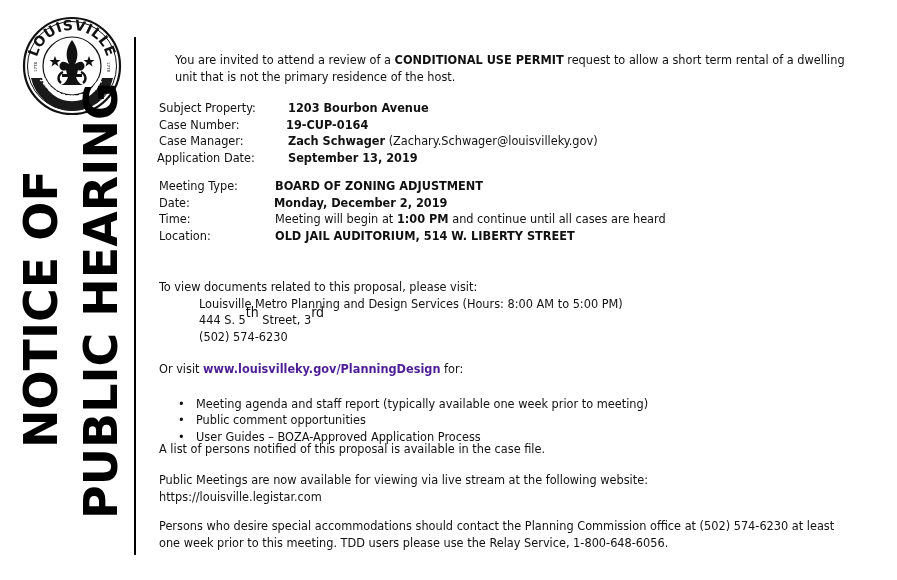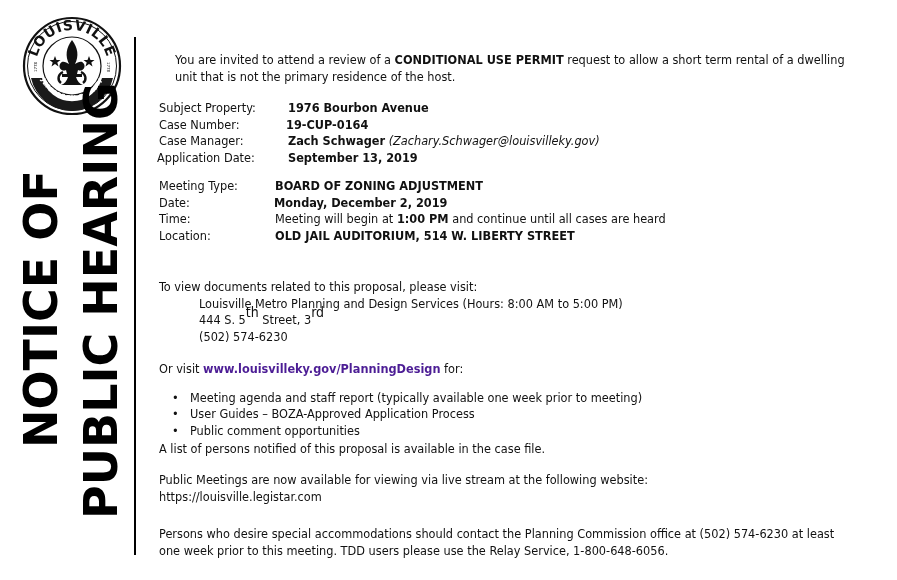--- a/index.html
+++ b/index.html
@@ -63,25 +63,25 @@
       font-family: "DejaVu Sans Condensed", "DejaVu Sans", sans-serif;
       font-stretch: condensed;
     }
     .p { margin: 16px; }
     b, .b { font-weight: bold; }
     .block { position: absolute; left: 0; }
     .row { display: flex; height: 16.5px; }
     .lbl { width: 129px; }
     .lbl2 { width: 116px; }
     .val { font-weight: bold; }
-    .val.normal { font-weight: normal; font-style: italic; }
+    .val.normal { font-weight: normal; }
     .indent { padding-left: 40px; }
     ul.bullets {
       list-style: none;
-      margin: 12px;
+      margin: 18px;
       padding: 0;
     }
     ul.bullets li {
       position: relative;
       padding-left: 19px;
       height: 16.5px;
     }
     ul.bullets li::before {
       content: "\2022";
       position: absolute;
@@ -130,21 +130,21 @@
 
 <div class="content">
 
   <p class="p block" style="top:0px;">
     <span>You are invited to attend a review of a </span><b>CONDITIONAL USE PERMIT</b><span> request to allow a short term rental of a dwelling unit that is not the primary residence of the host.</span>
   </p>
 
   <div class="block" style="top:64px;">
     <div class="row">
       <span class="lbl">Subject Property:</span>
-      <span class="val">1976 Bourbon Avenue</span>
+      <span class="val">1203 Bourbon Avenue</span>
     </div>
     <div class="row">
       <span class="lbl" style="width:127px">Case Number:</span>
       <span class="val">19-CUP-0164</span>
     </div>
     <div class="row">
       <span class="lbl" style="width:129px">Case Manager:</span>
       <span class="val">Zach Schwager</span>
       <span style="white-space:pre"> </span>
       <span class="val normal">(Zachary.Schwager@louisvilleky.gov)</span>
@@ -187,30 +187,30 @@
   </div>
 
   <div class="block" style="top:325px;">
     <div class="row">
       <span style="white-space:pre">Or visit </span>
         <a class="lnk b">www.louisvilleky.gov/PlanningDesign</a>
         <span style="white-space:pre"> for:</span>
     </div>
     <ul class="bullets">
       <li>Meeting agenda and staff report (typically available one week prior to meeting)</li>
+      <li>Public comment opportunities</li>
       <li>User Guides – BOZA-Approved Application Process</li>
-      <li>Public comment opportunities</li>
     </ul>
   </div>
 
   <div class="block row" style="top:405px;">A list of persons notified of this proposal is available in the case file.</div>
 
   <div class="block" style="top:436px;">
     <div class="row">Public Meetings are now available for viewing via live stream at the following website:</div>
     <div class="row">https://louisville.legistar.com</div>
   </div>
 
-  <div class="block" style="top:482px; width:730px;margin-top:8px;">
+  <div class="block" style="top:482px; width:730px;">
     <div class="row" style="white-space:nowrap">Persons who desire special accommodations should contact the Planning Commission office at (502) 574-6230 at least</div>
     <div class="row">one week prior to this meeting. TDD users please use the Relay Service, 1-800-648-6056.</div>
   </div>
 
 </div>
 
 </body></html>

